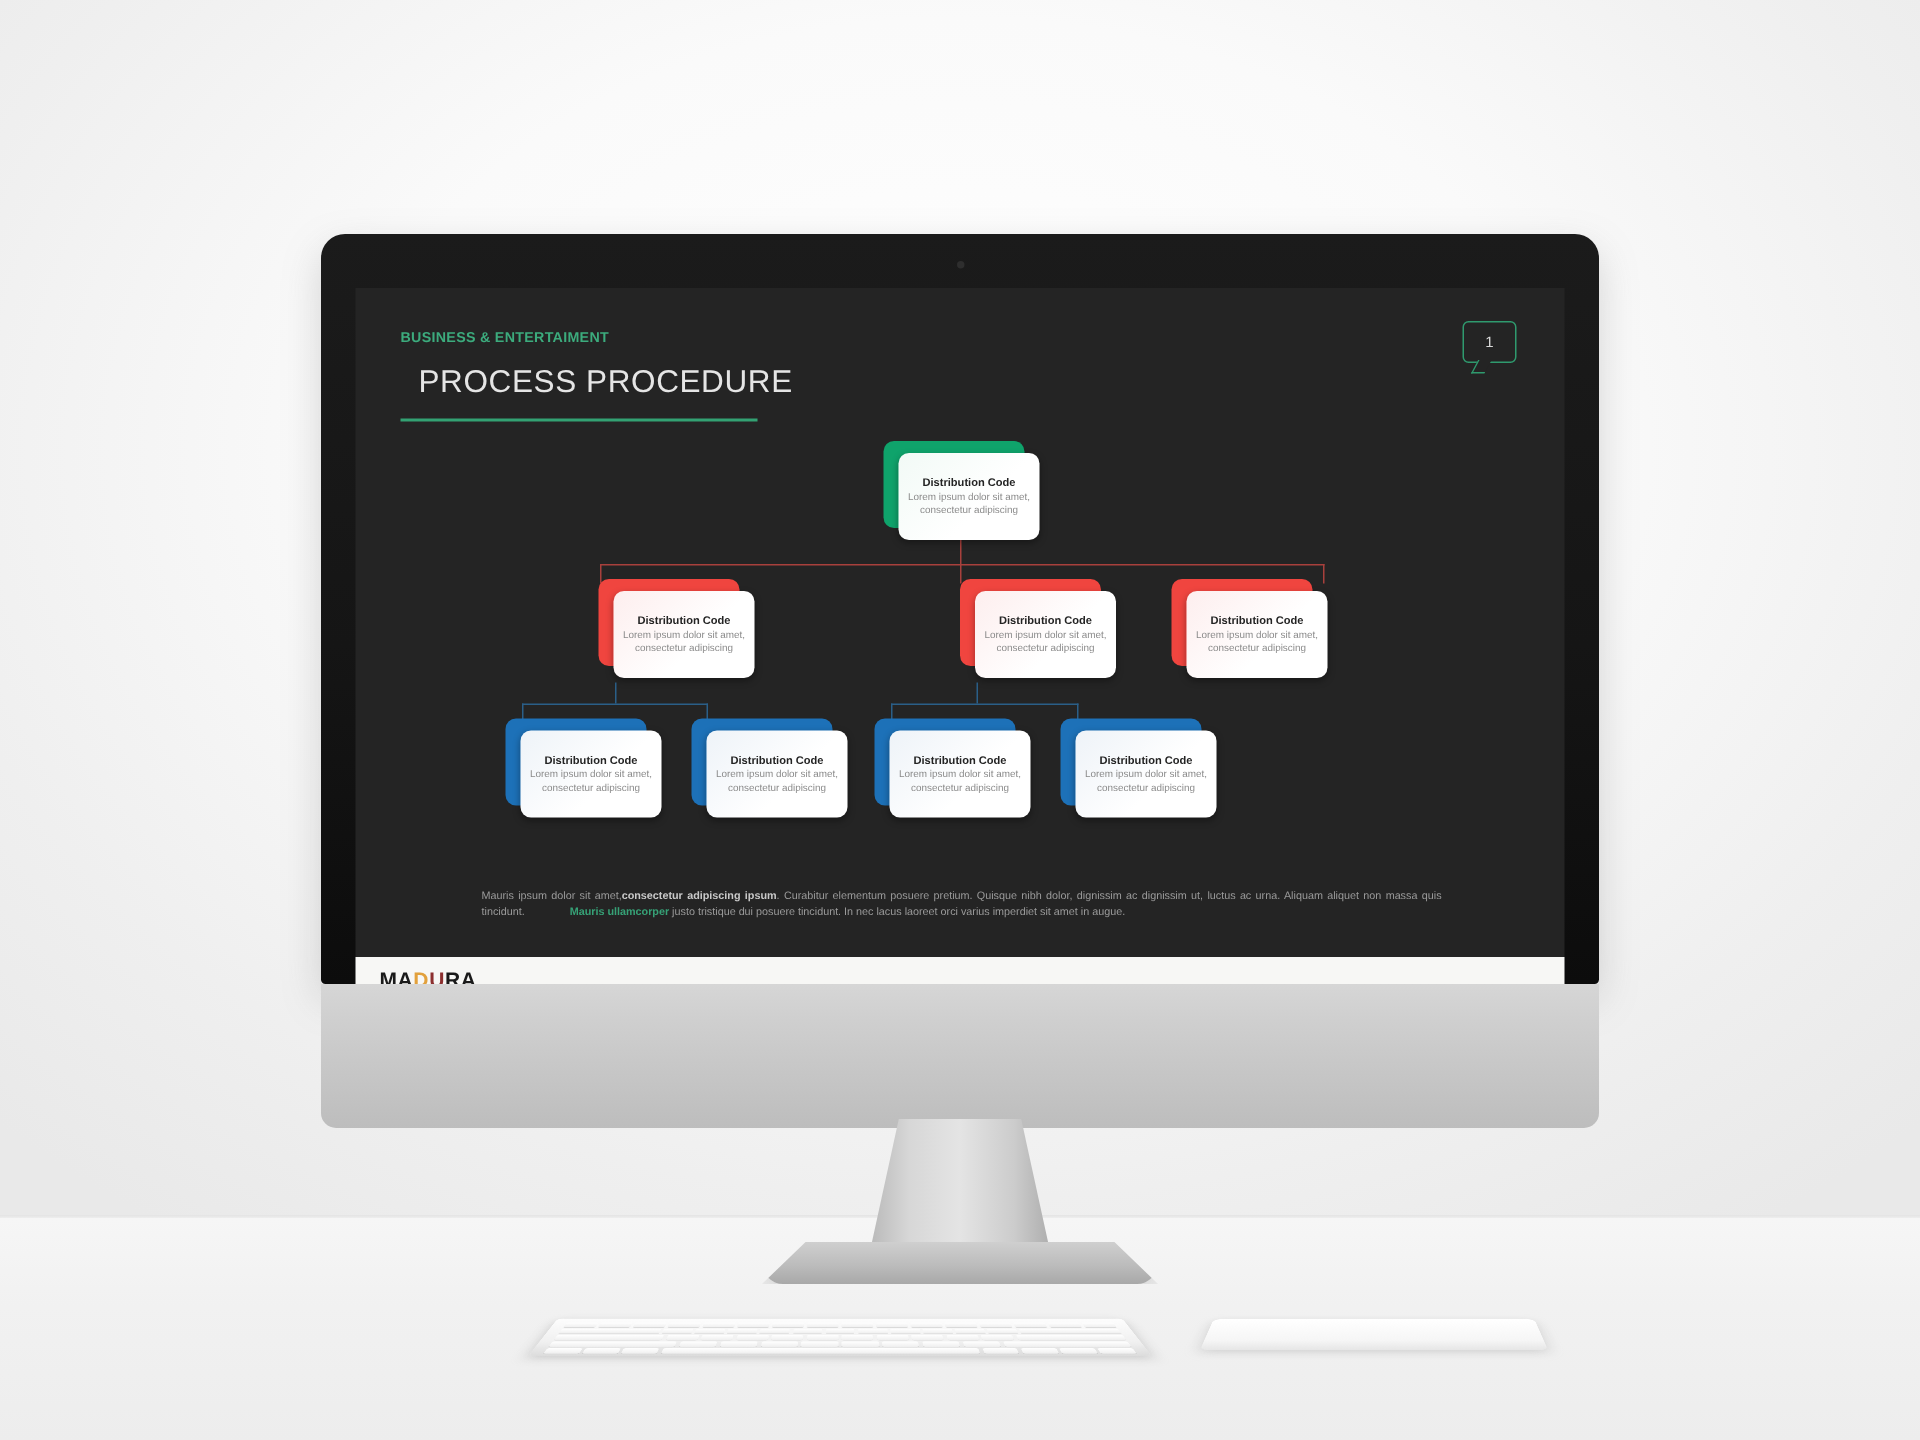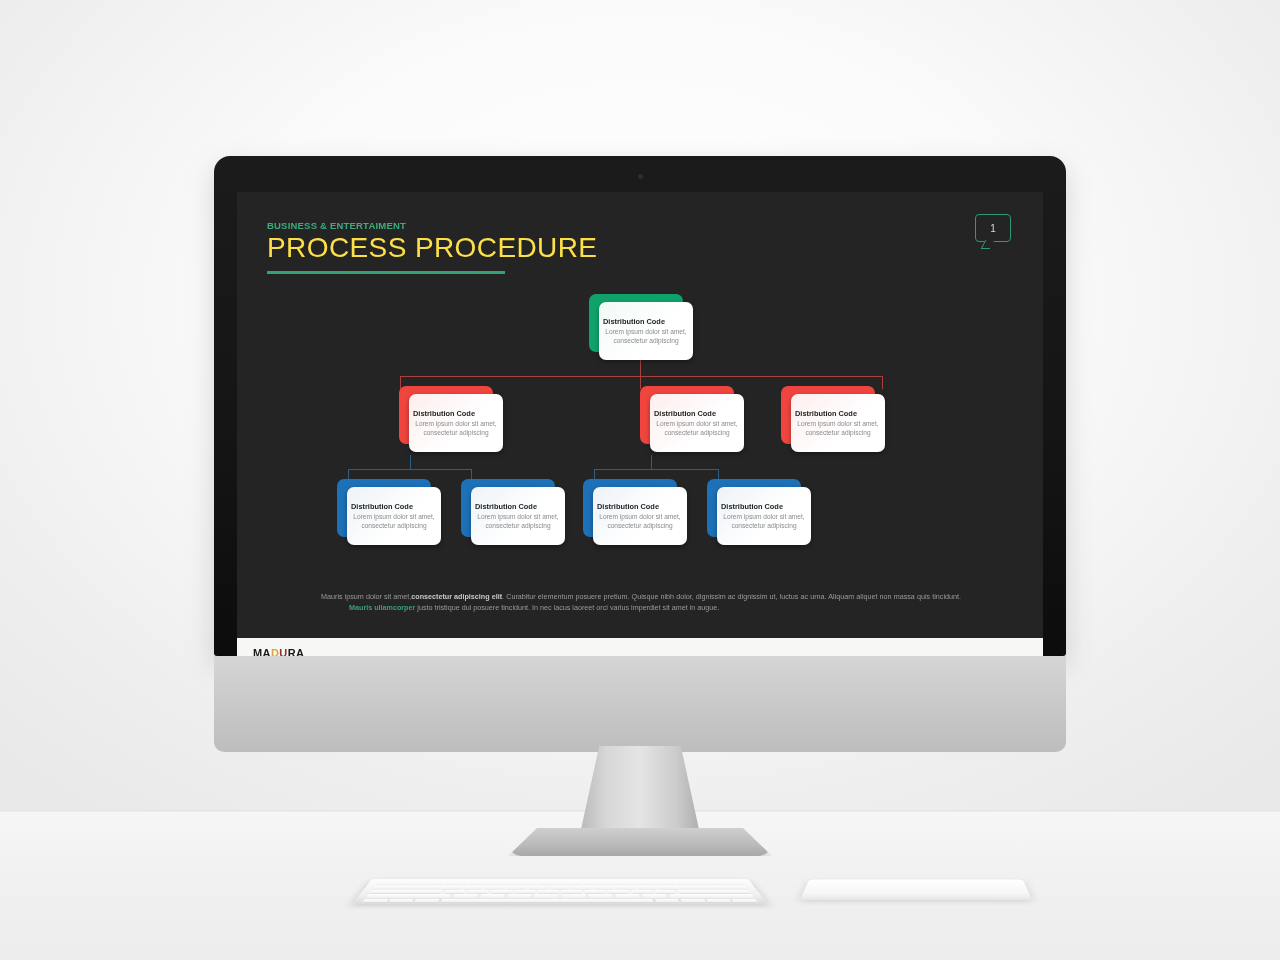--- a/index.html
+++ b/index.html
@@ -103,25 +103,25 @@
     left: 30px; top: 28px;
   }
   .eyebrow {
     color: #3cab7d;
     font-size: 9.5px;
     font-weight: bold;
     letter-spacing: 0.2px;
     margin: 0 0 1px 0;
   }
   .slide-title {
-    color: #fde047;
-    font-size: 28px;
+    color: #e5e5e5;
+    font-size: 21px;
     font-weight: normal;
     letter-spacing: 0.4px;
-    margin: 0;
+    margin: 12px;
     line-height: 1.12;
   }
   #title-rule {
     margin-top: 8px;
     width: 238px; height: 2.5px;
     background: #33a173;
   }
 
   
   #page-badge {
@@ -168,20 +168,21 @@
     border-radius: 7px;
   }
   .node-front {
     position: absolute;
     left: 10px; top: 8px;
     width: 94px; height: 58px;
     border-radius: 7px;
     box-shadow: 0 2px 5px rgba(0,0,0,0.35);
     display: flex;
     flex-direction: column;
+    align-items: center;
     justify-content: center;
     padding: 0 4px;
     box-sizing: border-box;
   }
   .node-title {
     font-size: 7.4px;
     font-weight: bold;
     color: #242424;
     margin-bottom: 2px;
     white-space: nowrap;
@@ -224,21 +225,21 @@
   #footer-bar {
     position: absolute;
     left: 23px; top: 482px;
     width: 806px; height: 30px;
     background: #f7f7f5;
     display: flex;
     align-items: center;
   }
   #logo {
     margin-left: 16px;
-    font-size: 11px;
+    font-size: 14px;
     font-weight: bold;
     letter-spacing: 0.4px;
   }
   #logo .l-dark { color: #1a1a1a; }
   #logo .l-gold { color: #e2a13d; }
   #logo .l-wine { color: #8c2f2f; }
 
   
   #keyboard {
     position: absolute;
@@ -385,21 +386,21 @@
             <div class="node-back"></div>
             <div class="node-front">
               <div class="node-title">Distribution Code</div>
               <div class="node-desc">Lorem ipsum dolor sit amet, consectetur adipiscing</div>
             </div>
           </div>
 
         </div>
 
         <p id="note">
-          <span>Mauris ipsum dolor sit amet,</span><b>consectetur adipiscing elit</b><span>. Curabitur elementum posuere pretium. Quisque nibh dolor, dignissim ac dignissim ut, luctus ac urna. Aliquam aliquet non massa quis tincidunt. </span><span class="hl">Mauris ullamcorper</span><span> justo tristique dui posuere tincidunt. In nec lacus laoreet orci varius imperdiet sit amet in augue.</span>
+          <span>Mauris ipsum dolor sit amet,</span><b>consectetur adipiscing ipsum</b><span>. Curabitur elementum posuere pretium. Quisque nibh dolor, dignissim ac dignissim ut, luctus ac urna. Aliquam aliquet non massa quis tincidunt. </span><span class="hl">Mauris ullamcorper</span><span> justo tristique dui posuere tincidunt. In nec lacus laoreet orci varius imperdiet sit amet in augue.</span>
         </p>
 
       </div>
 
       <div id="footer-bar">
         <div id="logo"><span class="l-dark">MA</span><span class="l-gold">D</span><span class="l-wine">U</span><span class="l-dark">RA</span></div>
       </div>
     </div>
 
     <div id="chin"></div>

